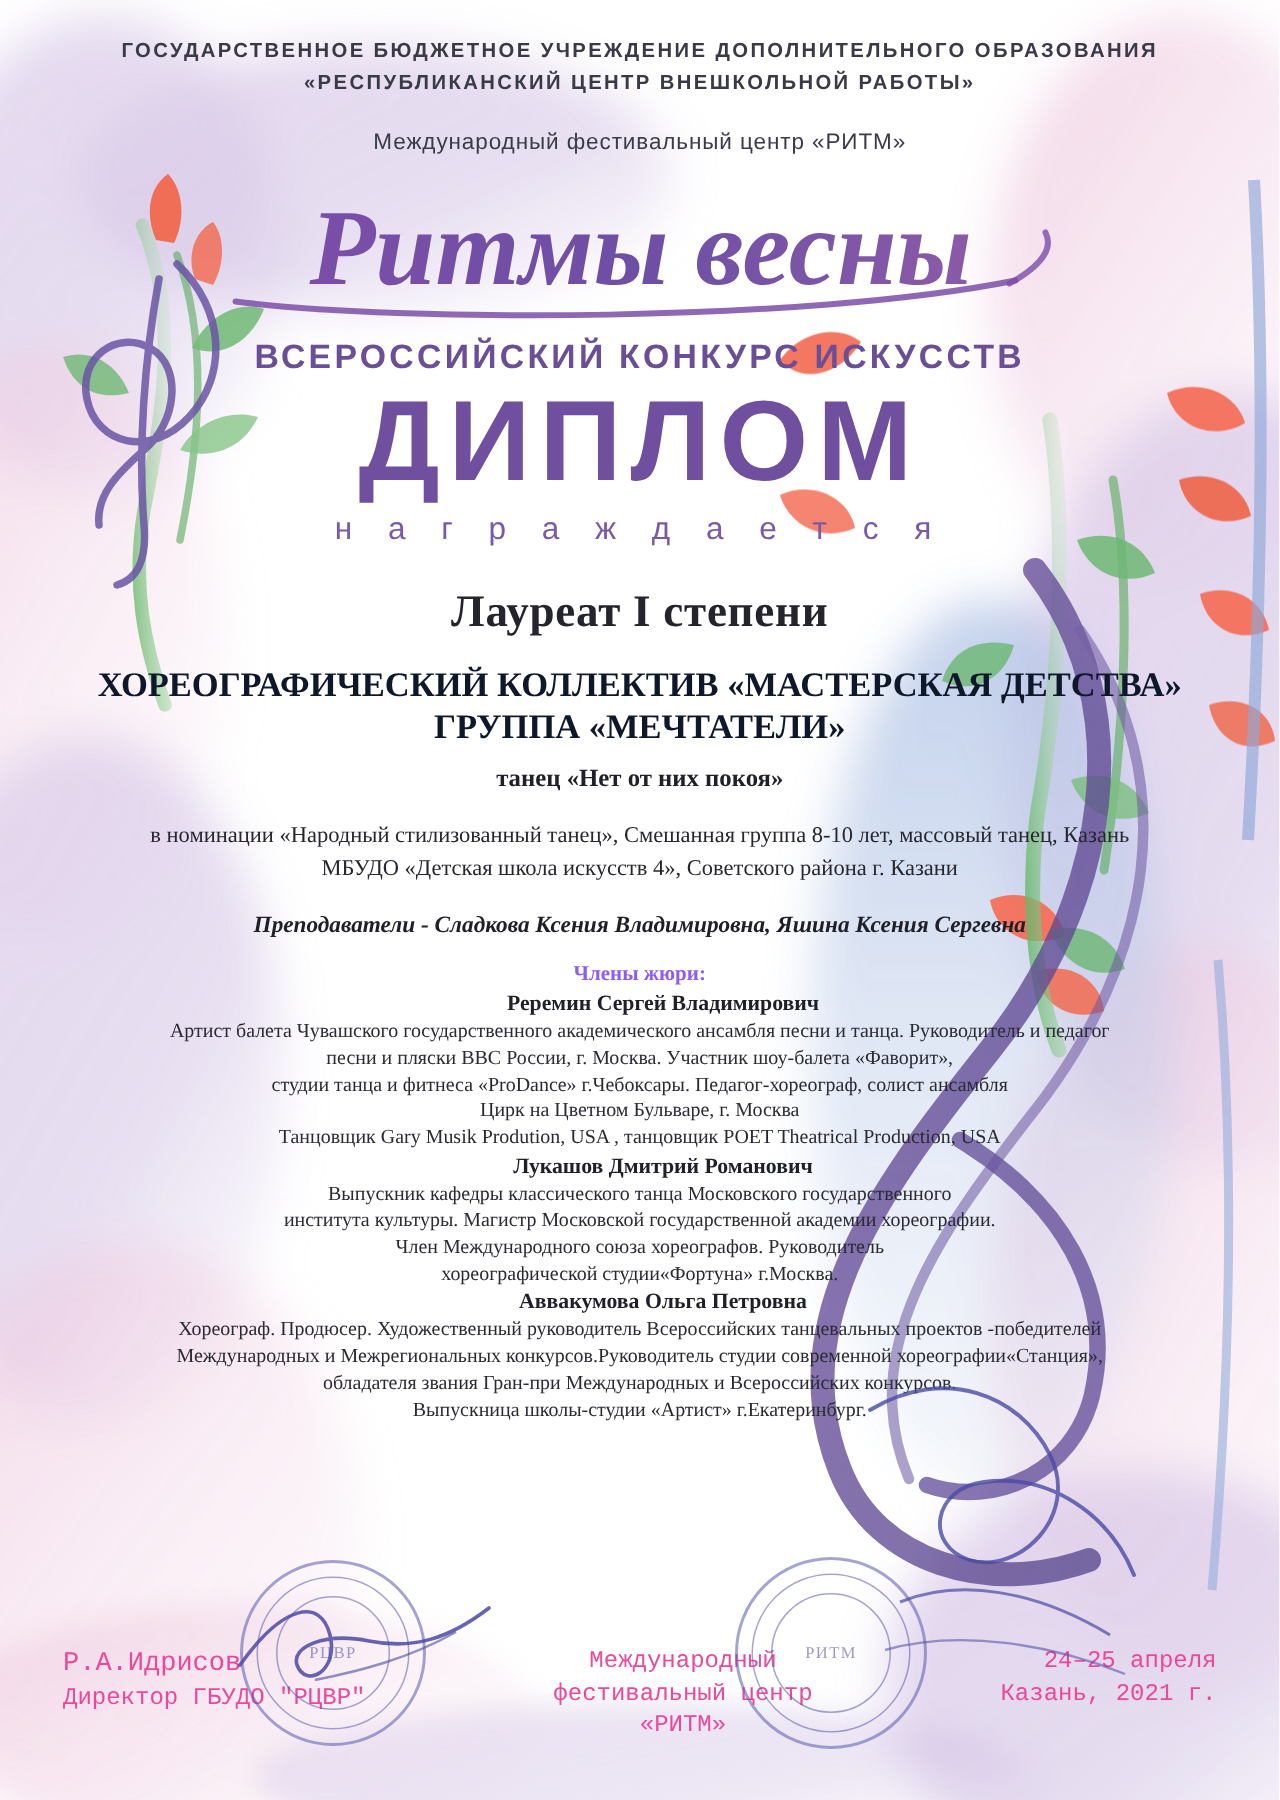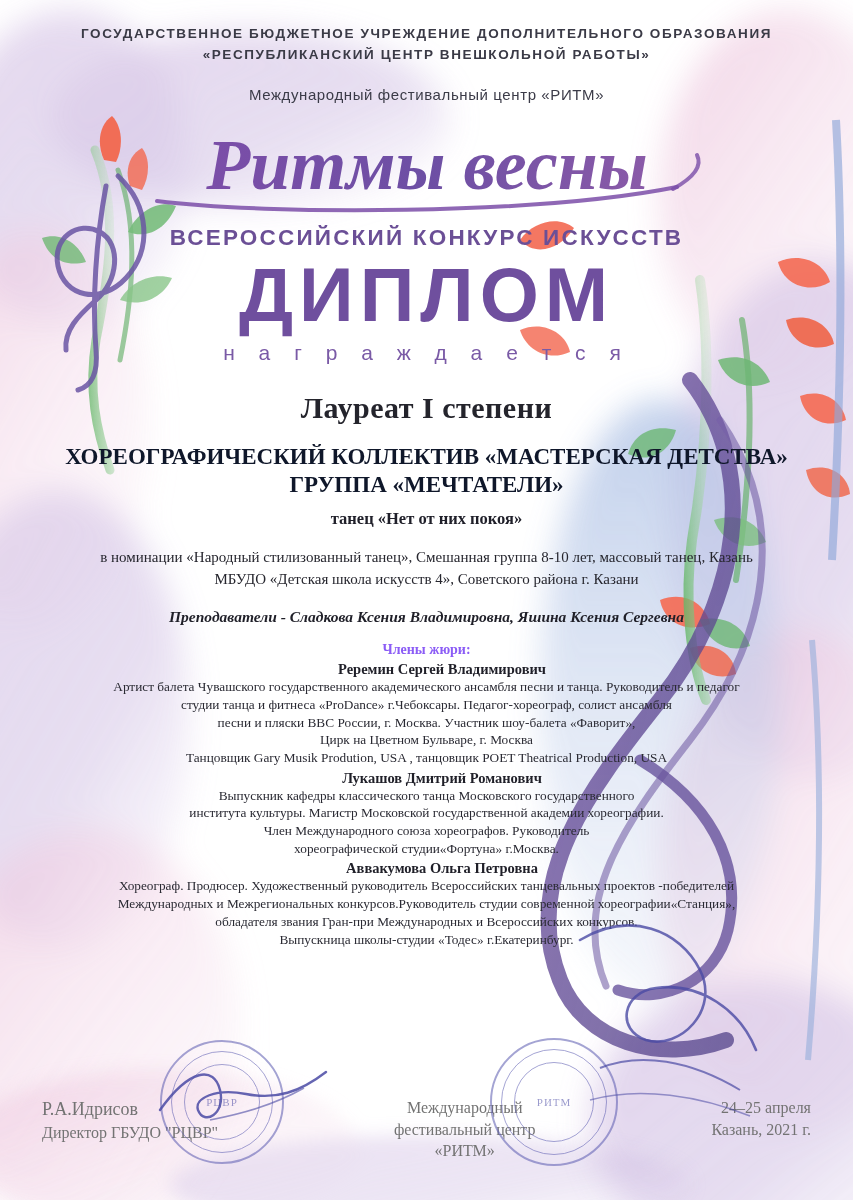--- a/index.html
+++ b/index.html
@@ -155,21 +155,21 @@
     position: absolute;
     left: 0;
     right: 0;
     bottom: 38px;
     display: flex;
     align-items: flex-start;
     justify-content: space-between;
     padding: 0 42px;
     box-sizing: border-box;
   }
-  .footer-col { font-family: Liberation Serif, serif; color: #737373; }
+  .footer-col { font-family: Liberation Mono, monospace; color: #ec4899; }
   .footer-left { text-align: left; }
   .footer-center { text-align: center; }
   .footer-right { text-align: right; }
   .footer-strong { font-size: 18px; line-height: 1.35; }
   .footer-sub { font-size: 16px; line-height: 1.35; }
 
   
   .stamp {
     position: absolute;
     border-radius: 50%;
@@ -358,22 +358,22 @@
     </div>
 
     <div class="teachers">Преподаватели - Сладкова Ксения Владимировна, Яшина Ксения Сергевна</div>
 
     <div class="jury-title">Члены жюри:</div>
 
     <div>
       <div class="jury-name">Реремин Сергей Владимирович</div>
       <div class="jury-desc">
         <div>Артист балета Чувашского государственного академического ансамбля песни и танца. Руководитель и педагог</div>
+        <div>песни и пляски ВВС России, г. Москва. Участник шоу-балета «Фаворит»,</div>
         <div>студии танца и фитнеса «ProDance» г.Чебоксары. Педагог-хореограф, солист ансамбля</div>
-        <div>песни и пляски ВВС России, г. Москва. Участник шоу-балета «Фаворит»,</div>
         <div>Цирк на Цветном Бульваре, г. Москва</div>
         <div>Танцовщик Gary Musik Prodution, USA , танцовщик POET Theatrical Production, USA</div>
       </div>
     </div>
 
     <div>
       <div class="jury-name">Лукашов Дмитрий Романович</div>
       <div class="jury-desc">
         <div>Выпускник кафедры классического танца Московского государственного</div>
         <div>института  культуры. Магистр Московской государственной академии хореографии.</div>
@@ -381,21 +381,21 @@
         <div>хореографической студии«Фортуна» г.Москва.</div>
       </div>
     </div>
 
     <div>
       <div class="jury-name">Аввакумова Ольга Петровна</div>
       <div class="jury-desc">
         <div>Хореограф. Продюсер. Художественный руководитель Всероссийских танцевальных проектов -победителей</div>
         <div>Международных и Межрегиональных конкурсов.Руководитель студии современной хореографии«Станция»,</div>
         <div>обладателя звания Гран-при Международных и Всероссийских конкурсов.</div>
-        <div>Выпускница школы-студии «Тодес» г.Екатеринбург.</div>
+        <div>Выпускница школы-студии «Артист» г.Екатеринбург.</div>
       </div>
     </div>
 
     <div class="footer">
       <div class="footer-col footer-left">
         <div class="footer-strong">Р.А.Идрисов</div>
         <div class="footer-sub">Директор ГБУДО "РЦВР"</div>
       </div>
       <div class="footer-col footer-center">
         <div class="footer-sub">Международный</div>

